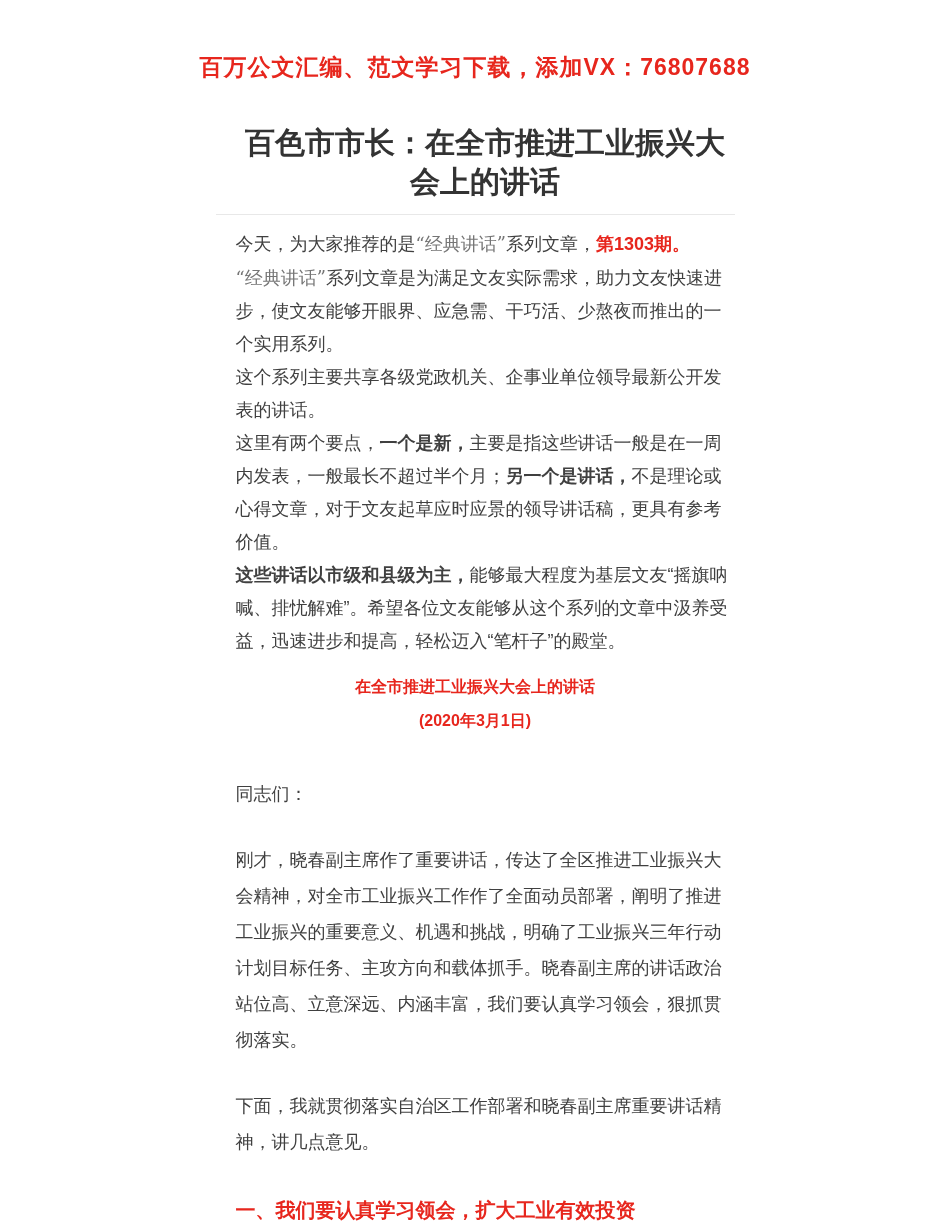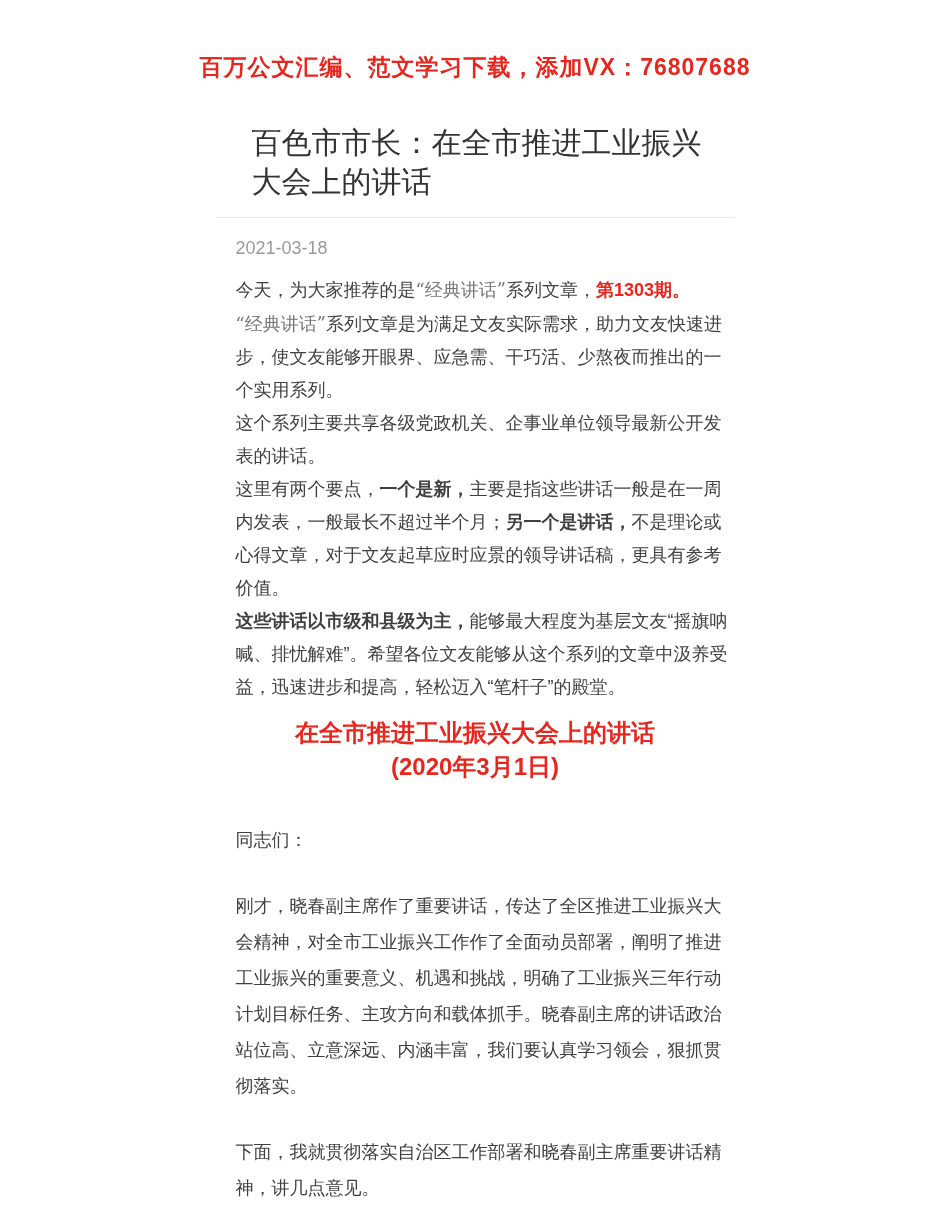--- a/index.html
+++ b/index.html
@@ -26,23 +26,24 @@
     color: var(--red, #e7261d);
     letter-spacing: 1px;
   }
   .article {
     margin: 40px 138px 0 138px;
   }
   .article-title {
     padding-left: 20px;
     font-size: 30px;
     line-height: 1.3;
-    font-weight: 400;
+    font-weight: 700;
     color: #333333;
-    margin: 16px;
+    margin: 8px;
+    text-align: center;
   }
   .divider {
     border: none;
     border-bottom: 1px solid #e8e8e8;
     margin: 13px 0 0 0;
   }
   .article-date {
     padding-left: 20px;
     margin-top: 17px;
     font-size: 18px;
@@ -65,21 +66,21 @@
   .seg-serif {
     font-family: "DejaVu Serif", "Liberation Serif", serif;
     color: #757575;
   }
   .speech-heading {
     margin-top: 12px;
   }
   .speech-heading p {
     margin: 0;
     text-align: center;
-    font-size: 24px;
+    font-size: 16px;
     line-height: 34px;
     font-weight: 700;
     color: var(--red, #e7261d);
   }
   .speech {
     margin-top: 4px;
     font-family: Liberation Serif, serif;
   }
   .speech p.speech-para {
     margin: 30px 0;
@@ -106,21 +107,20 @@
 <div class="page">
 
   <div class="banner">百万公文汇编、范文学习下载，添加VX：76807688</div>
 
   <div class="article">
 
     <h1 class="article-title">百色市市长：在全市推进工业振兴大会上的讲话</h1>
 
     <hr class="divider">
 
-    <div class="article-date">2021-03-18</div>
 
     <div class="intro" id="intro">
         <p><span class="seg-normal">今天，为大家推荐的是</span><span class="seg-serif">“经典讲话”</span><span class="seg-normal">系列文章，</span><span class="seg-red-bold">第1303期。</span></p>
         <p><span class="seg-normal"> </span><span class="seg-serif">“经典讲话”</span><span class="seg-normal">系列文章是为满足文友实际需求，助力文友快速进步，使文友能够开眼界、应急需、干巧活、少熬夜而推出的一个实用系列。</span></p>
         <p><span class="seg-normal">这个系列主要共享各级党政机关、企事业单位领导最新公开发表的讲话。</span></p>
         <p><span class="seg-normal">这里有两个要点，</span><span class="seg-bold">一个是新，</span><span class="seg-normal">主要是指这些讲话一般是在一周内发表，一般最长不超过半个月；</span><span class="seg-bold">另一个是讲话，</span><span class="seg-normal">不是理论或心得文章，对于文友起草应时应景的领导讲话稿，更具有参考价值。</span></p>
         <p><span class="seg-bold">这些讲话以市级和县级为主，</span><span class="seg-normal">能够最大程度为基层文友“摇旗呐喊、排忧解难”。希望各位文友能够从这个系列的文章中汲养受益，迅速进步和提高，轻松迈入“笔杆子”的殿堂。</span></p>
       </div>
 
     <div class="speech-heading" id="speech-heading">

